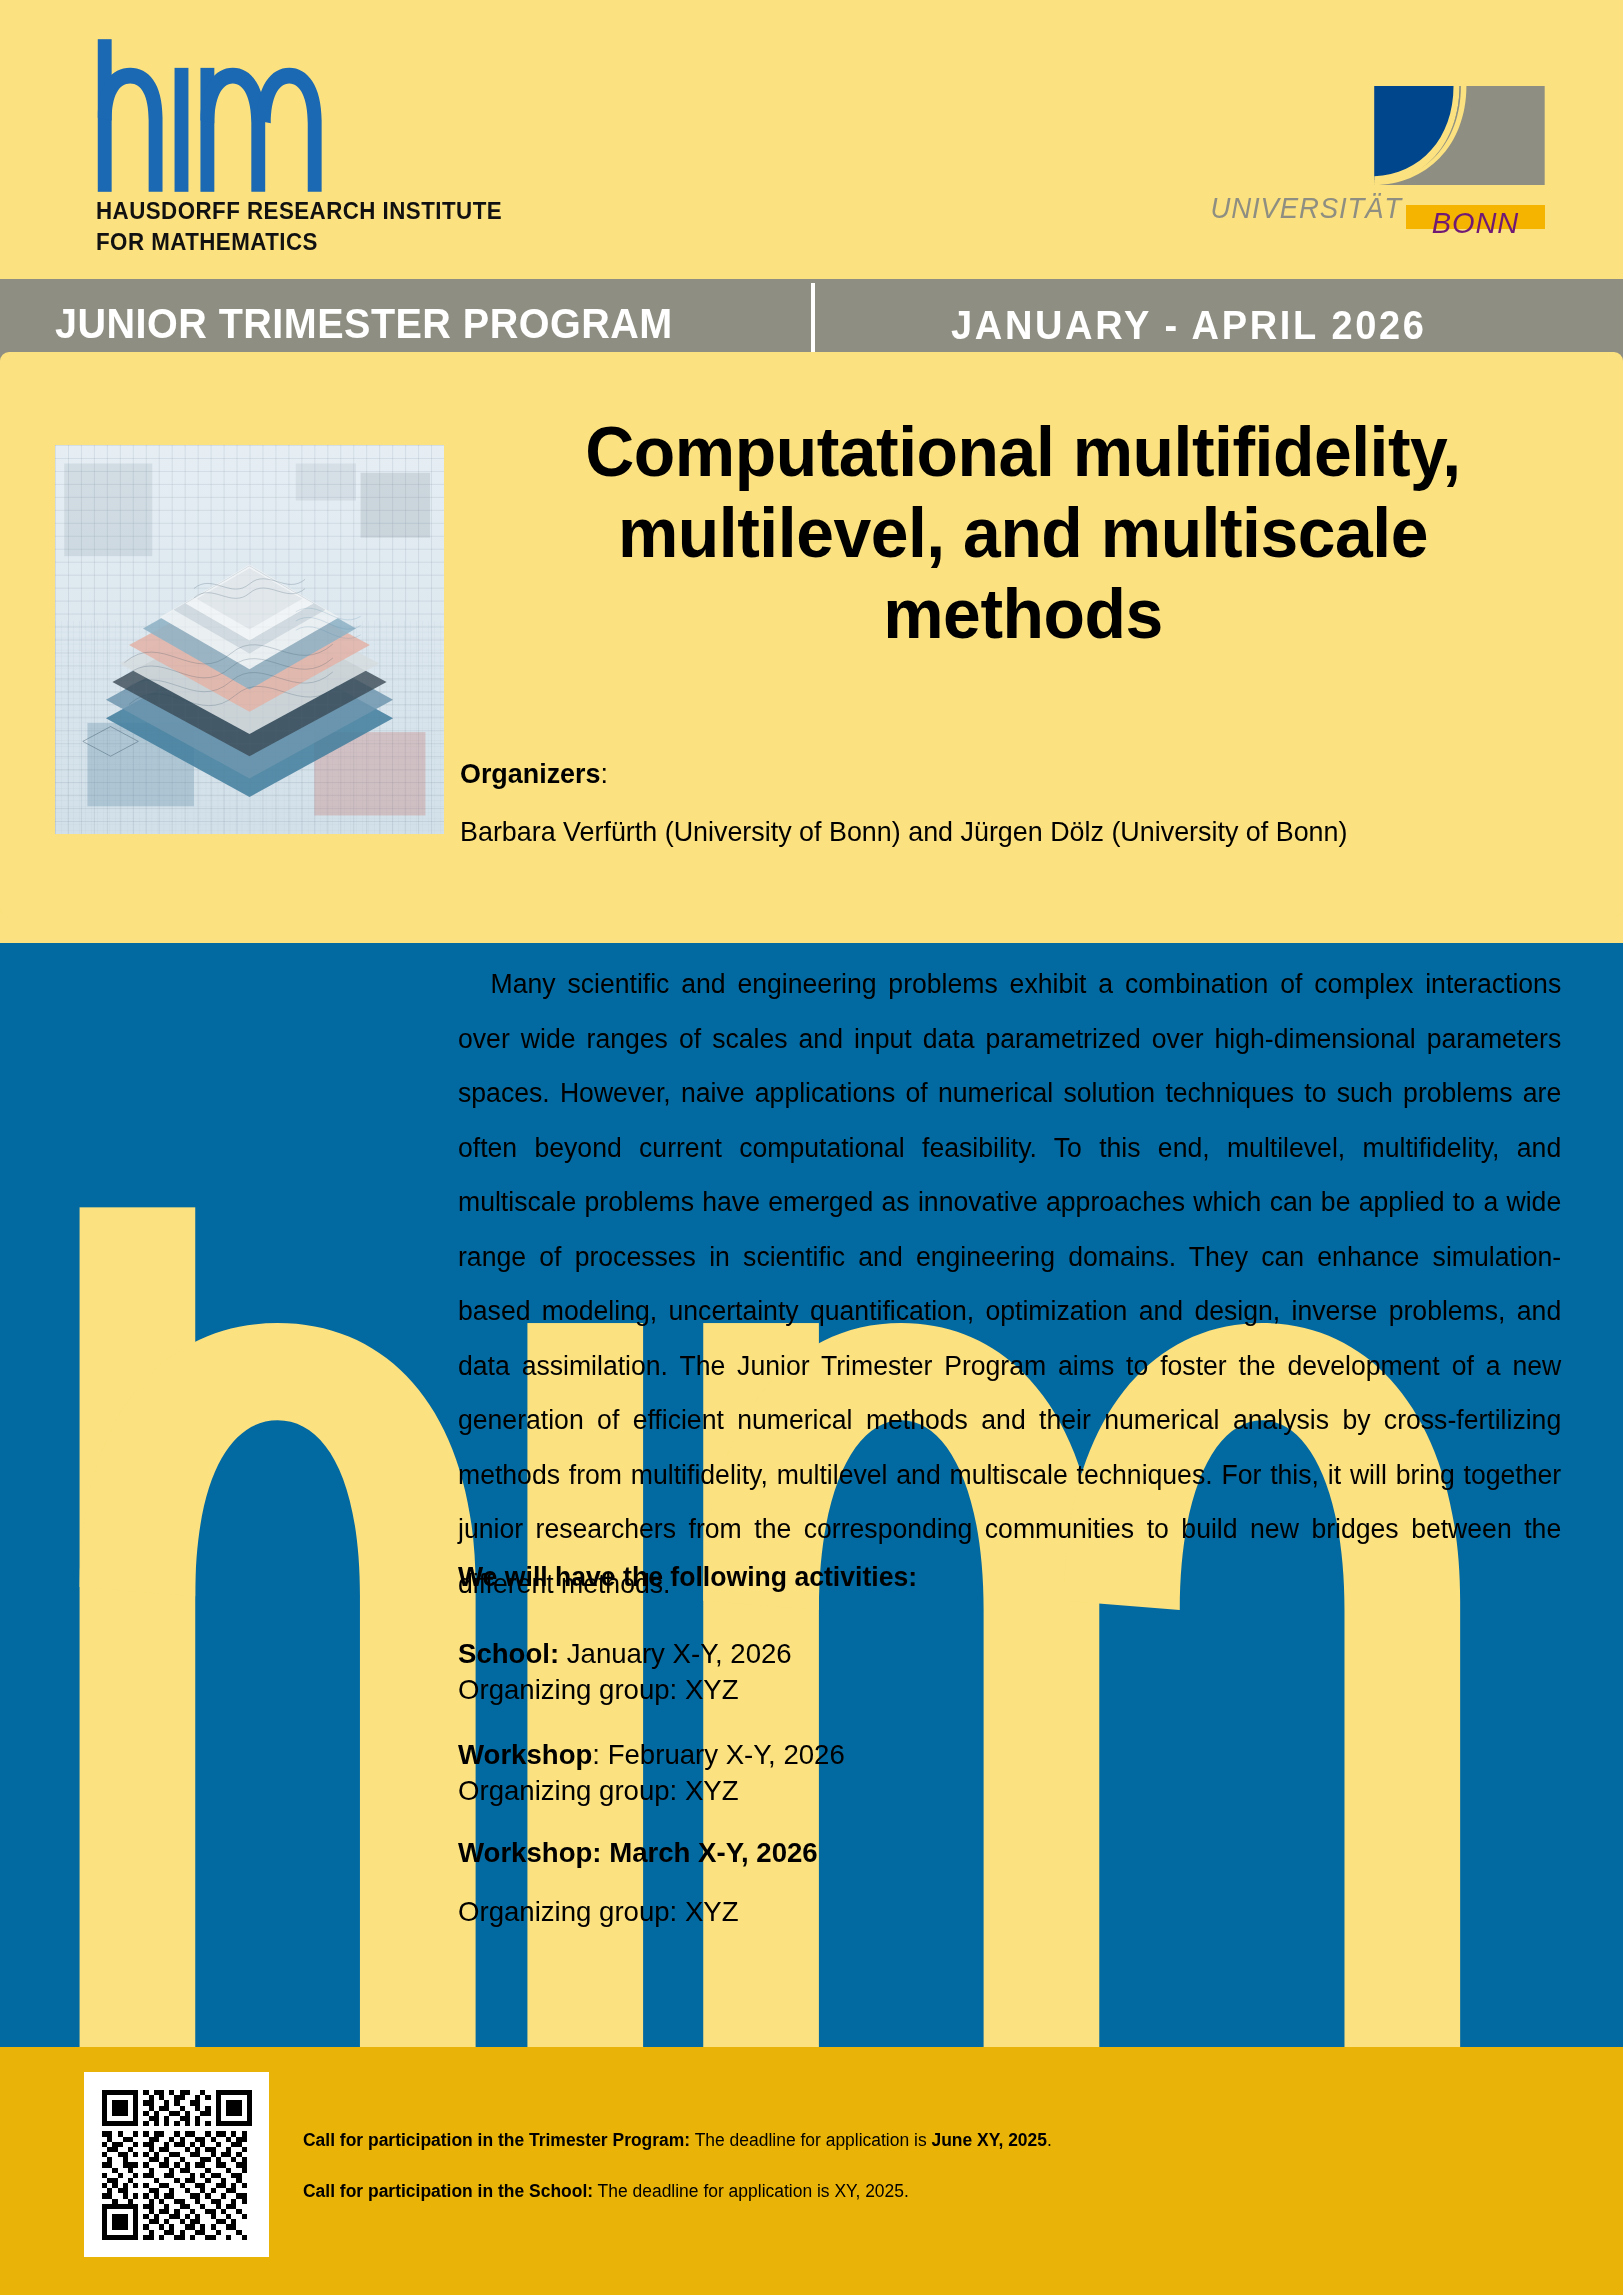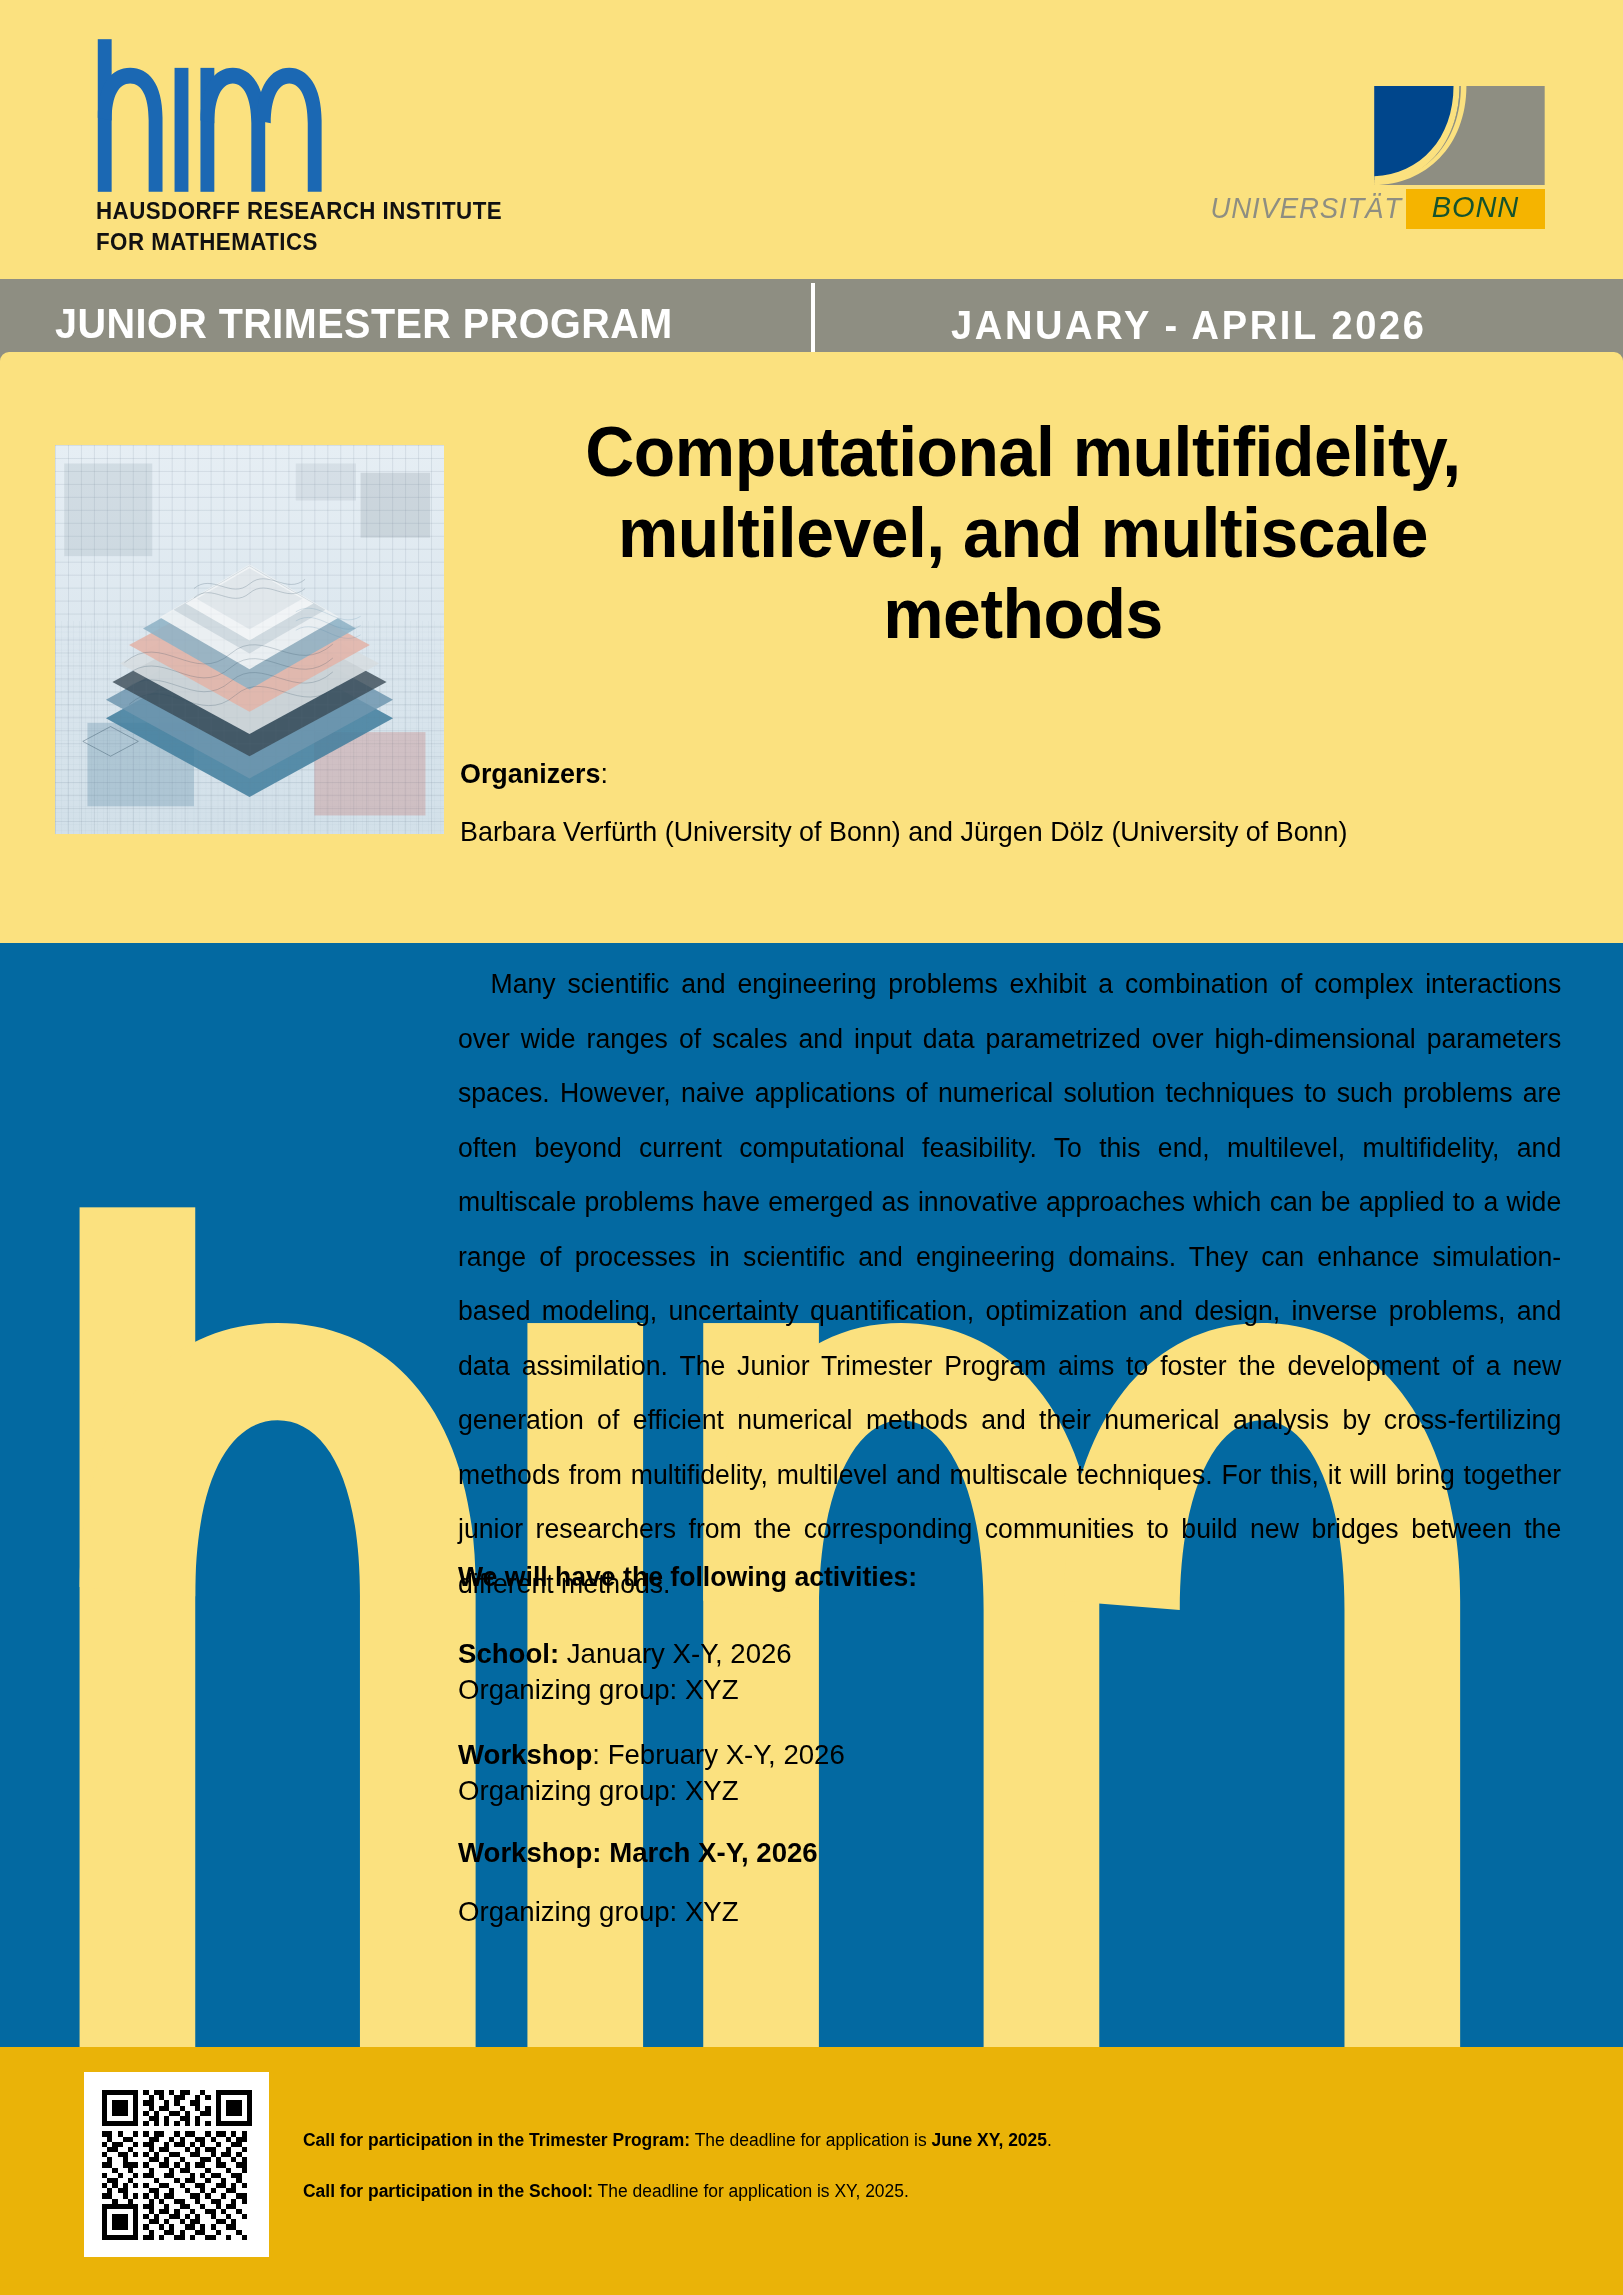--- a/index.html
+++ b/index.html
@@ -57,23 +57,23 @@
     font-size: 29px;
     font-weight: 400;
     letter-spacing: 0.9px;
     color: #8e8e82;
     transform: scaleX(0.95);
     transform-origin: right bottom;
   }
   .bonn-logo .bonn-word {
     position: absolute;
     right: 0; bottom: 0;
-    width: 139px; height: 40px;
+    width: 139px; height: 24px;
     background: #f5b400;
-    color: #14532d;
+    color: #701a75;
     font-family: "Liberation Sans Narrow", "Liberation Sans", sans-serif;
     font-size: 29px;
     font-weight: 400;
     letter-spacing: 0.9px;
     line-height: 36px;
     text-align: center;
   }
 
   
   .banner {

